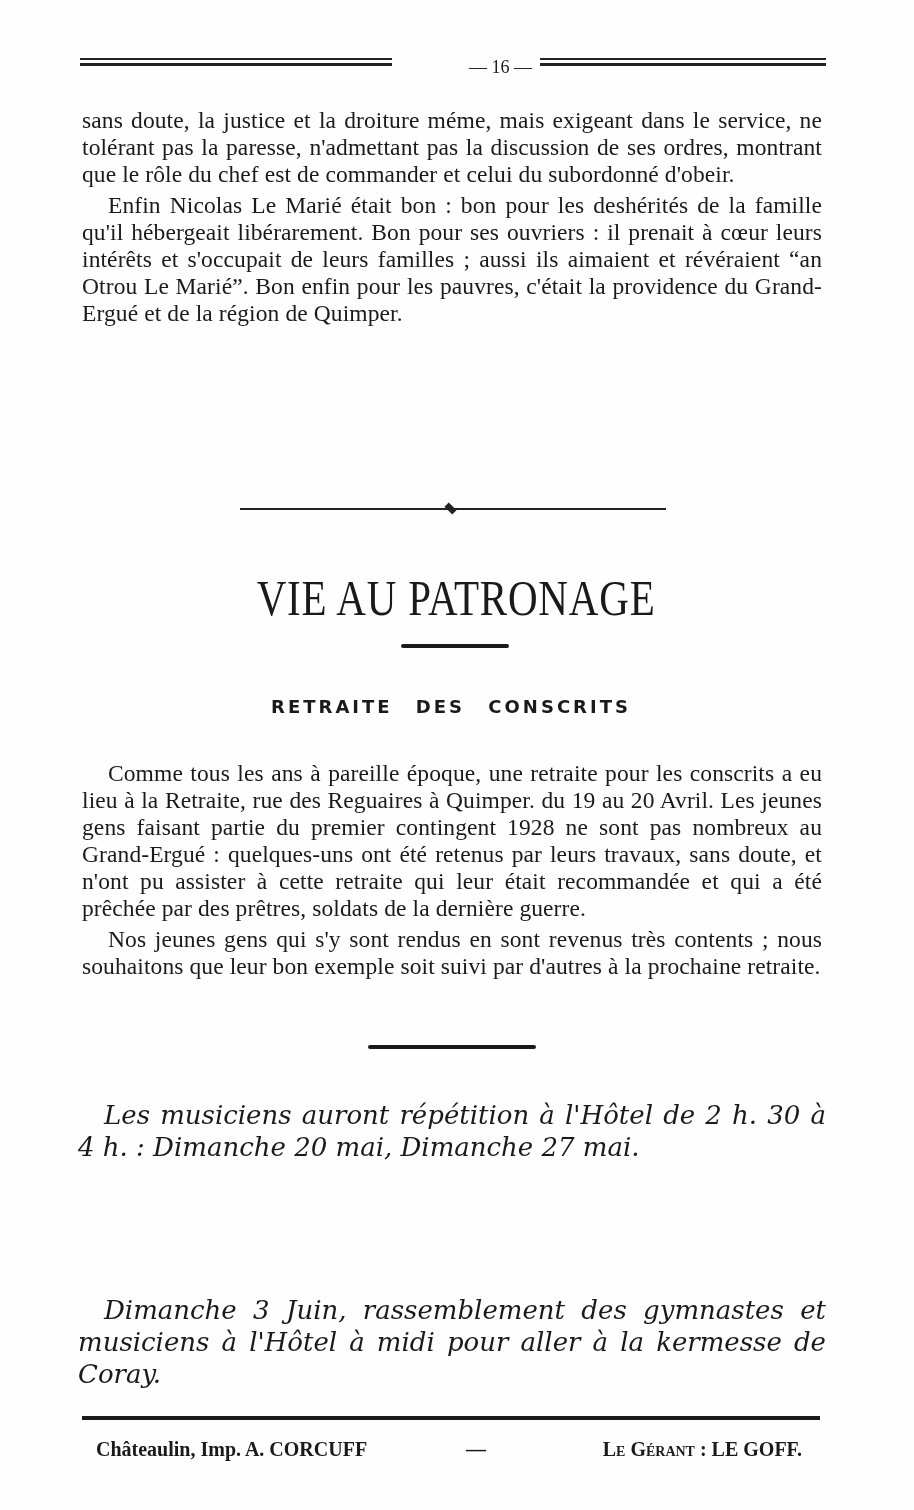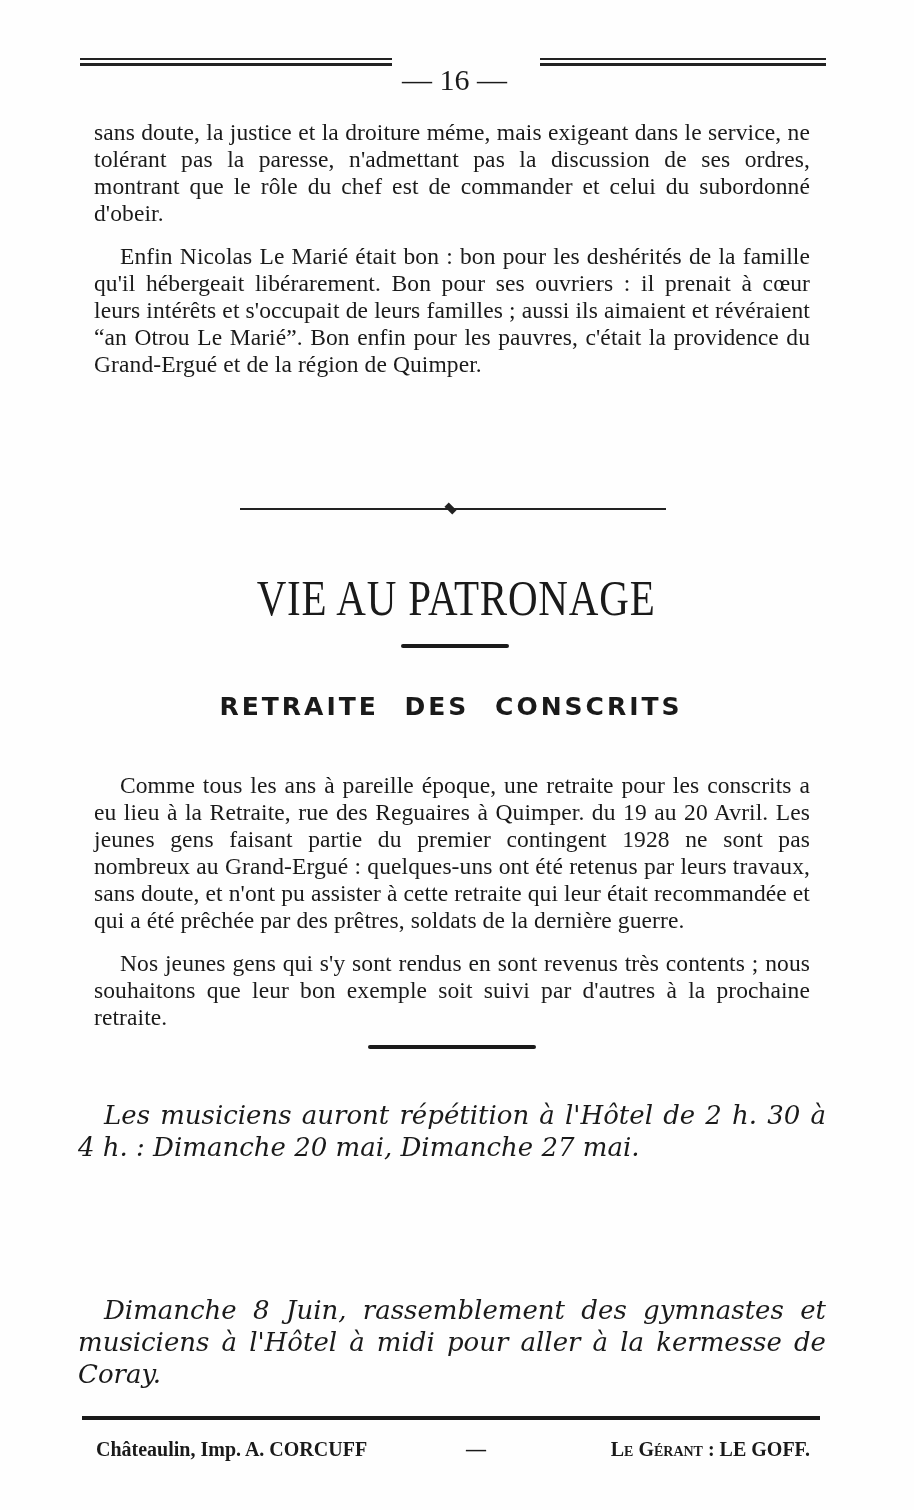--- a/index.html
+++ b/index.html
@@ -7,55 +7,55 @@
   .page { position: absolute; left: 0; top: 0; width: 914px; height: 1510px; background: #fefefe; }
 
   
   .header { position: absolute; top: 48px; left: 80px; width: 746px; height: 30px; }
   .hrule { position: absolute; top: 10px; height: 8px; }
   .hrule.left { left: 0; width: 312px; }
   .hrule.right { left: 460px; width: 286px; }
   .hrule::before, .hrule::after { content: ""; position: absolute; left: 0; right: 0; background: #222; }
   .hrule::before { top: 0; height: 2px; }
   .hrule::after { top: 5px; height: 3px; }
-  .pagenum { position: absolute; left: 322px; width: 130px; top: 17px; text-align: left;
-    font-family: "Liberation Serif", serif; font-size: 30px; line-height: 30px; }
+  .pagenum { position: absolute; left: 322px; width: 130px; top: 4px; text-align: right;
+    font-family: "Liberation Serif", serif; font-size: 18px; line-height: 30px; }
   .body-text { position: absolute; left: 78px; width: 748px;
     font-family: "Liberation Serif", serif; font-size: 23.5px; line-height: 27px;
     text-align: justify; letter-spacing: 0.1px; }
-  .body-text p { margin: 16px; }
+  .body-text p { margin: 4px; }
   .indent { text-indent: 26px; }
 
   .ornament { position: absolute; top: 502px; left: 240px; width: 426px; height: 14px; }
   .ornament .line { position: absolute; top: 6px; left: 0; right: 0; height: 1.5px; background: #222; }
   .ornament .diamond { position: absolute; left: 205px; top: 1px; width: 11px; height: 11px;
     background: #222; transform: rotate(45deg) scaleY(0.55); }
 
   .section-title { position: absolute; top: 568px; left: 0; width: 914px; text-align: center;
     font-family: "Liberation Serif", serif; font-size: 50px; line-height: 60px;
     letter-spacing: 1px; transform: scaleX(0.82); transform-origin: 452px 0; }
   .short-bar1 { position: absolute; top: 644px; left: 401px; width: 108px; height: 4px; background: #1a1a1a; border-radius: 2px; }
 
   .subsection-title { position: absolute; top: 690px; left: 0; width: 902px; text-align: center;
-    font-family: "DejaVu Sans", sans-serif; font-weight: bold; font-size: 25px; line-height: 34px;
+    font-family: "DejaVu Sans", sans-serif; font-weight: bold; font-size: 18px; line-height: 34px;
     letter-spacing: 3px; word-spacing: 14px; }
 
   .short-bar2 { position: absolute; top: 1045px; left: 368px; width: 168px; height: 4px; background: #1a1a1a; border-radius: 2px; }
 
   .notice { position: absolute; left: 78px; width: 748px;
     font-family: "DejaVu Serif", serif; font-style: italic; font-size: 26px; line-height: 32px;
     text-align: justify; }
   .notice p { margin: 0; text-indent: 26px; }
 
   .footer-rule { position: absolute; top: 1416px; left: 82px; width: 738px; height: 4px; background: #1a1a1a; }
   .footer { position: absolute; top: 1434px; left: 96px; width: 714px; height: 30px;
     font-family: "Liberation Serif", serif; font-size: 20px; line-height: 30px; font-weight: bold; }
   .footer .left { position: absolute; left: 0; top: 0; }
   .footer .dash { position: absolute; left: 370px; top: 0; }
-  .footer .right { position: absolute; right: 0; top: 0; }
+  .footer .right { position: absolute; right: 8px; top: 0; }
   .smallcaps { font-variant: small-caps; }
 </style>
 </head>
 <body>
 
 <div class="page">
 
   <div class="header">
     <div class="hrule left"></div>
     <div class="pagenum">— 16 —</div>
@@ -81,21 +81,21 @@
     <p class="indent">Comme tous les ans à pareille époque, une retraite pour les conscrits a eu lieu à la Retraite, rue des Reguaires à Quimper. du 19 au 20 Avril. Les jeunes gens faisant partie du premier contingent 1928 ne sont pas nombreux au Grand-Ergué : quelques-uns ont été retenus par leurs travaux, sans doute, et n'ont pu assister à cette retraite qui leur était recommandée et qui a été prêchée par des prêtres, soldats de la dernière guerre.</p>
     <p class="indent">Nos jeunes gens qui s'y sont rendus en sont revenus très contents ; nous souhaitons que leur bon exemple soit suivi par d'autres à la prochaine retraite.</p>
   </div>
 
   <div class="short-bar2"></div>
 
   <div class="notice" style="top:1099px;">
     <p>Les musiciens auront répétition à l'Hôtel de 2 h. 30 à 4 h. : Dimanche 20 mai, Dimanche 27 mai.</p>
   </div>
   <div class="notice" style="top:1294px;">
-    <p>Dimanche 8 Juin, rassemblement des gymnastes et musiciens à l'Hôtel à midi pour aller à la kermesse de Coray.</p>
+    <p>Dimanche 3 Juin, rassemblement des gymnastes et musiciens à l'Hôtel à midi pour aller à la kermesse de Coray.</p>
   </div>
 
   <div class="footer-rule"></div>
   <div class="footer">
     <span class="left">Châteaulin, Imp. A. CORCUFF</span>
     <span class="dash">—</span>
     <span class="right smallcaps">Le Gérant : LE GOFF.</span>
   </div>
 
 </div>

